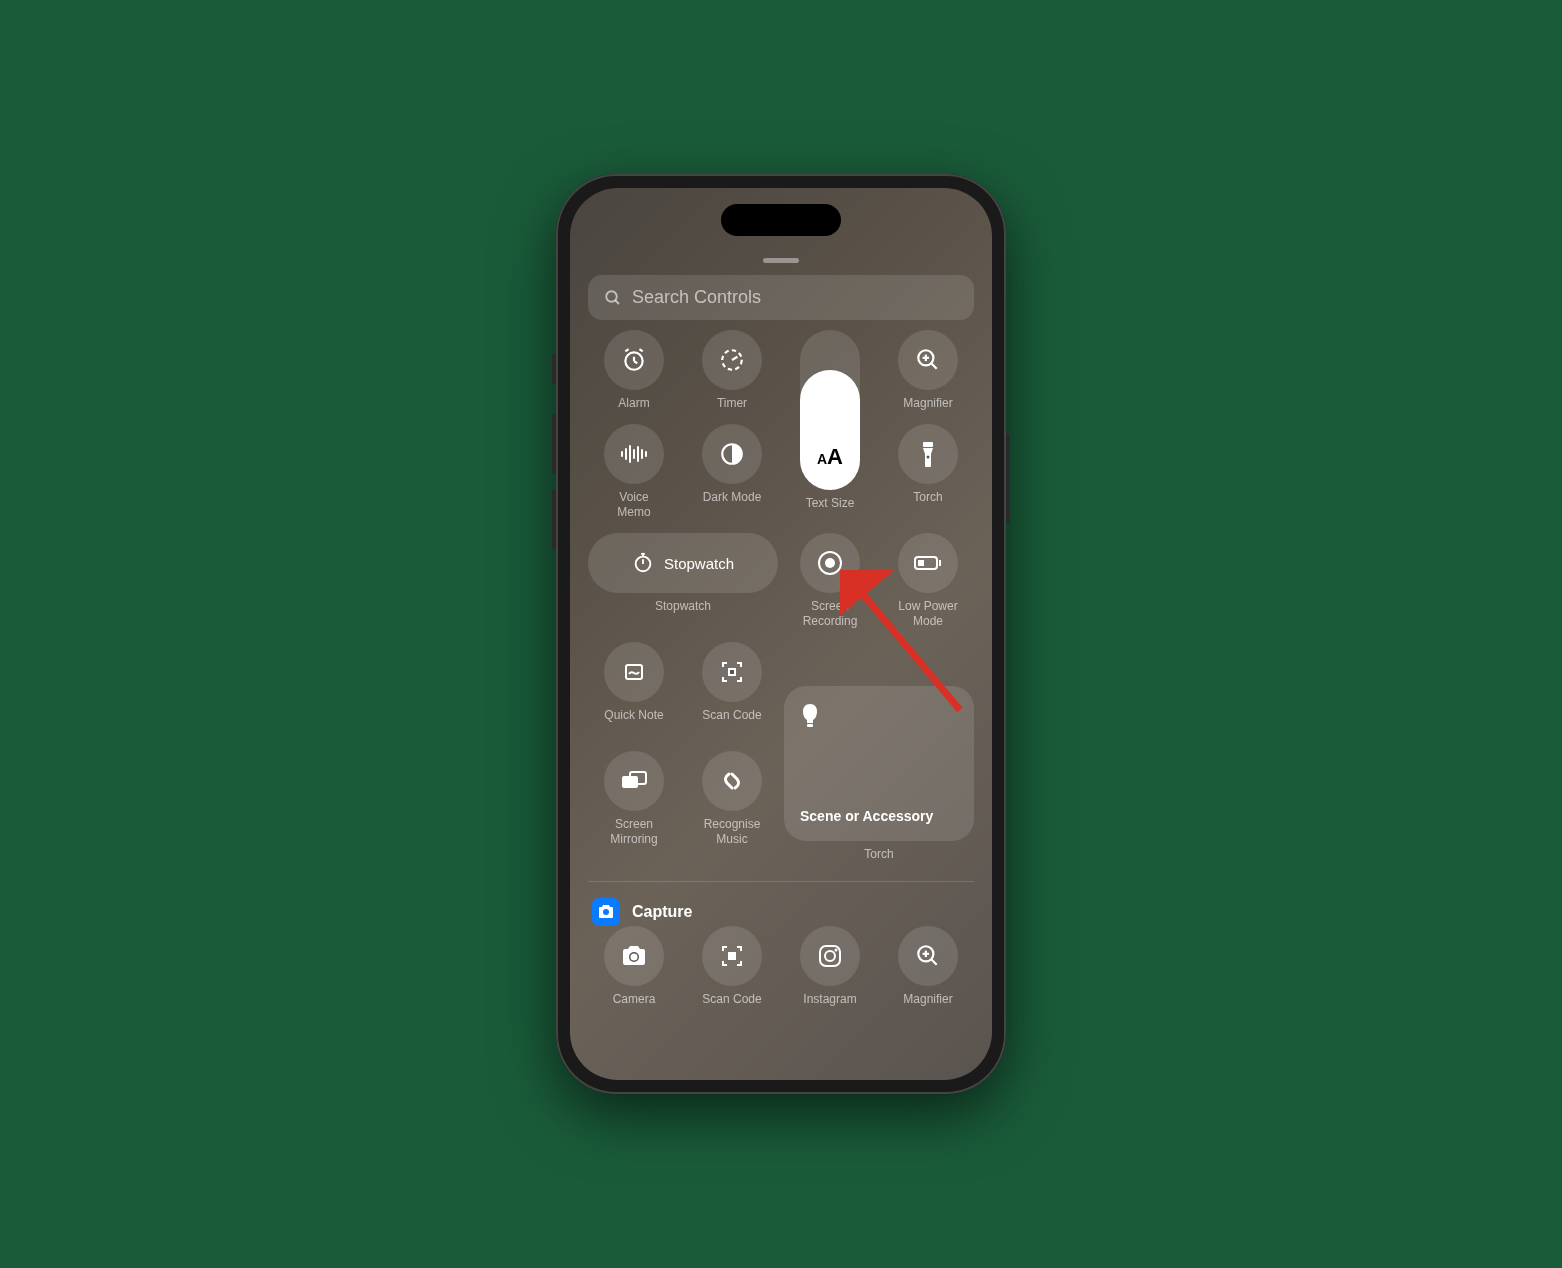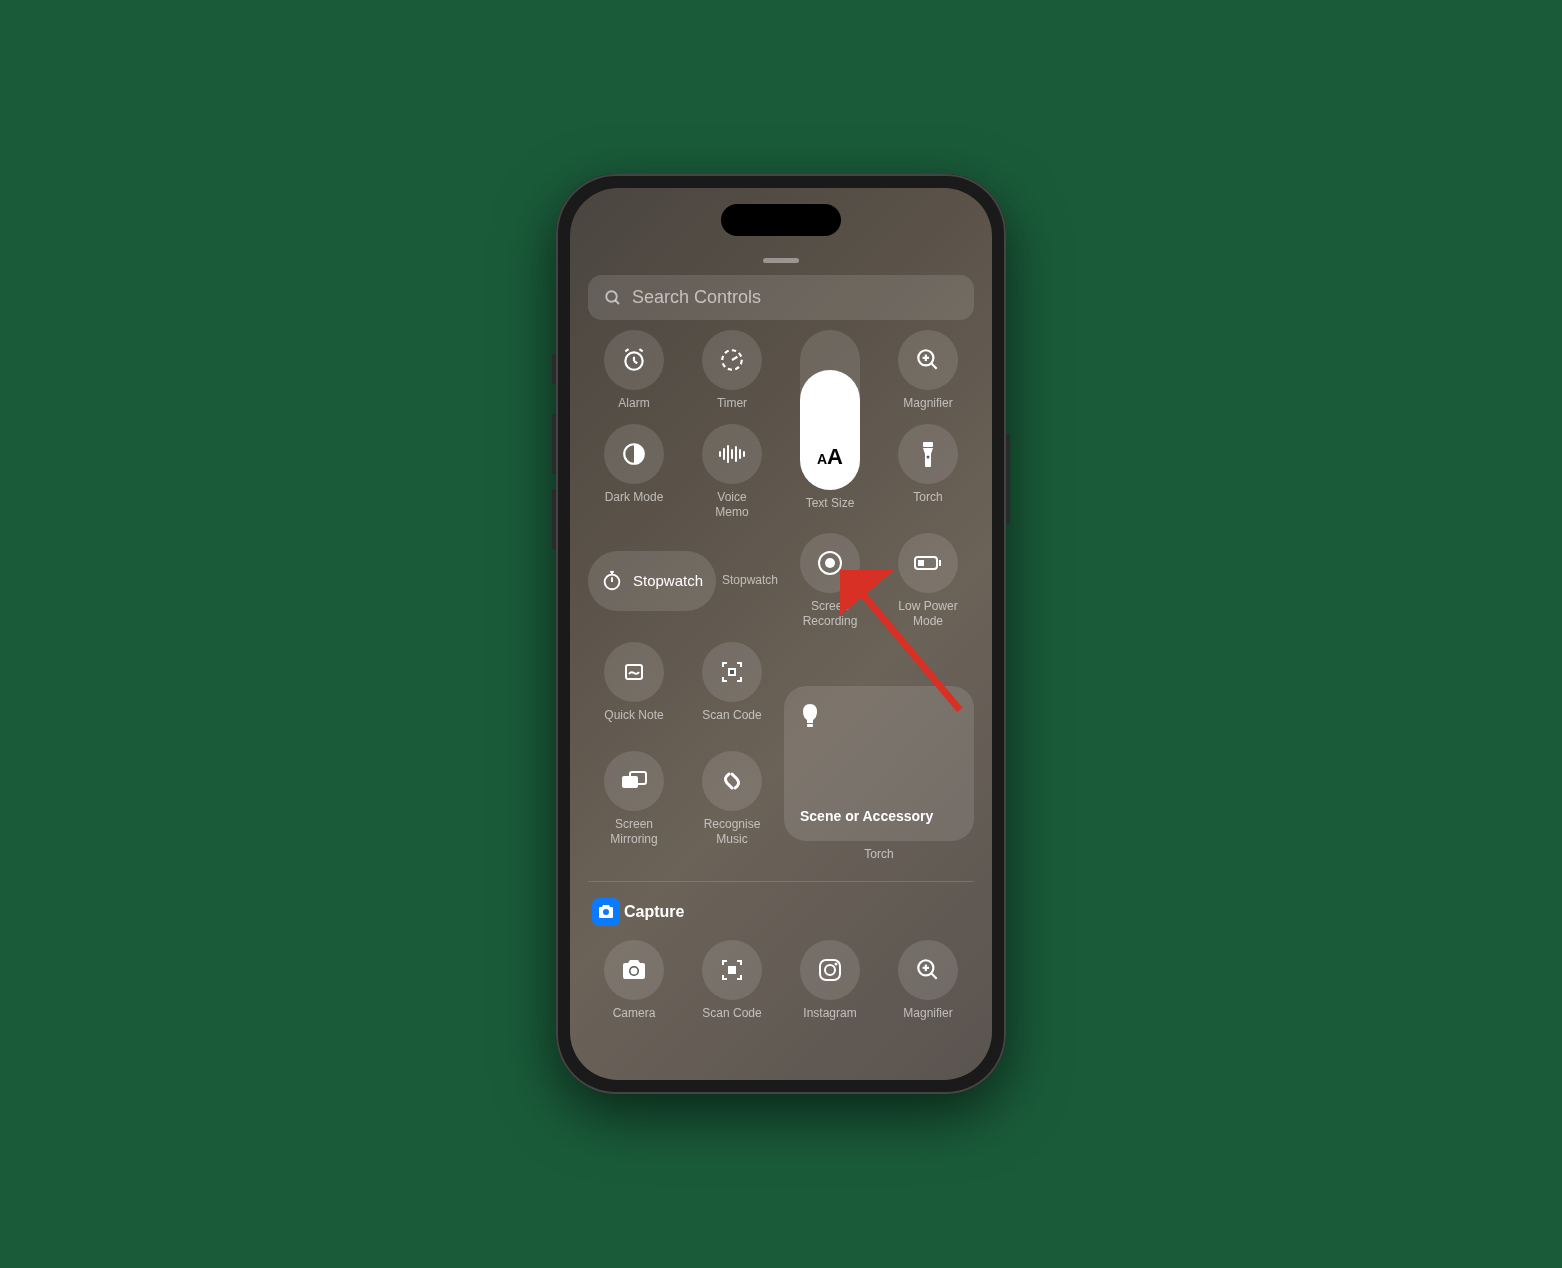--- a/index.html
+++ b/index.html
@@ -147,21 +147,21 @@
     align-items: center;
     justify-content: center;
     gap: 10px;
     color: #fff;
     font-size: 15px;
     font-weight: 500;
   }
   .pill-wrap {
     grid-column: span 2;
     display: flex;
-    flex-direction: row;
+    flex-direction: column;
     align-items: center;
     gap: 6px;
   }
   .home-tile {
     grid-column: span 2;
     grid-row: span 2;
     display: flex;
     flex-direction: column;
     align-items: center;
     gap: 6px;
@@ -184,25 +184,24 @@
     line-height: 1.3;
   }
   .divider {
     height: 1px;
     background: rgba(255,255,255,0.15);
     margin: 16px 0;
   }
   .section-head {
     display: flex;
     align-items: center;
-    gap: 4px;
+    gap: 12px;
     color: #fff;
     font-size: 16px;
     font-weight: 600;
-    margin-bottom: 14px;
     padding-left: 4px;
   }
   .app-icon {
     width: 28px;
     height: 28px;
     background: #0a7aff;
     border-radius: 7px;
     display: flex;
     align-items: center;
     justify-content: center;
@@ -288,50 +287,50 @@
                   <line x1="10" y1="7" x2="10" y2="13"></line>
                 </svg>
             </span>
           </div>
           <div class="lbl">Magnifier</div>
         </div>
 
         <div class="cell">
           <div class="circ">
             <span>
-              <svg width="26" height="26" viewBox="0 0 24 24">
-                  <circle cx="12" cy="12" r="9" fill="none" stroke="#fff" stroke-width="2"></circle>
-                  <path d="M12 3 a9 9 0 0 1 0 18 z" fill="#fff"></path>
-                </svg>
-            </span>
-          </div>
-          <div class="lbl">Dark Mode</div>
-        </div>
-
-        <div class="cell">
-          <div class="circ">
-            <span>
               <svg width="28" height="20" viewBox="0 0 28 20" stroke="#fff" stroke-width="2" stroke-linecap="round">
                   <line x1="2" y1="8" x2="2" y2="12"></line>
                   <line x1="6" y1="5" x2="6" y2="15"></line>
                   <line x1="10" y1="2" x2="10" y2="18"></line>
                   <line x1="14" y1="6" x2="14" y2="14"></line>
                   <line x1="18" y1="3" x2="18" y2="17"></line>
                   <line x1="22" y1="6" x2="22" y2="14"></line>
                   <line x1="26" y1="8" x2="26" y2="12"></line>
                 </svg>
             </span>
           </div>
           <div class="lbl" style="white-space:pre-line">Voice
 Memo</div>
         </div>
 
         <div class="cell">
           <div class="circ">
             <span>
+              <svg width="26" height="26" viewBox="0 0 24 24">
+                  <circle cx="12" cy="12" r="9" fill="none" stroke="#fff" stroke-width="2"></circle>
+                  <path d="M12 3 a9 9 0 0 1 0 18 z" fill="#fff"></path>
+                </svg>
+            </span>
+          </div>
+          <div class="lbl">Dark Mode</div>
+        </div>
+
+        <div class="cell">
+          <div class="circ">
+            <span>
               <svg width="16" height="28" viewBox="0 0 16 28" fill="#fff">
                   <rect x="3" y="2" width="10" height="5" rx="1"></rect>
                   <path d="M3 8 L13 8 L11 14 L11 26 Q11 27 10 27 L6 27 Q5 27 5 26 L5 14 Z"></path>
                   <circle cx="8" cy="17" r="1.5" fill="#555"></circle>
                 </svg>
             </span>
           </div>
           <div class="lbl">Torch</div>
         </div>
 

